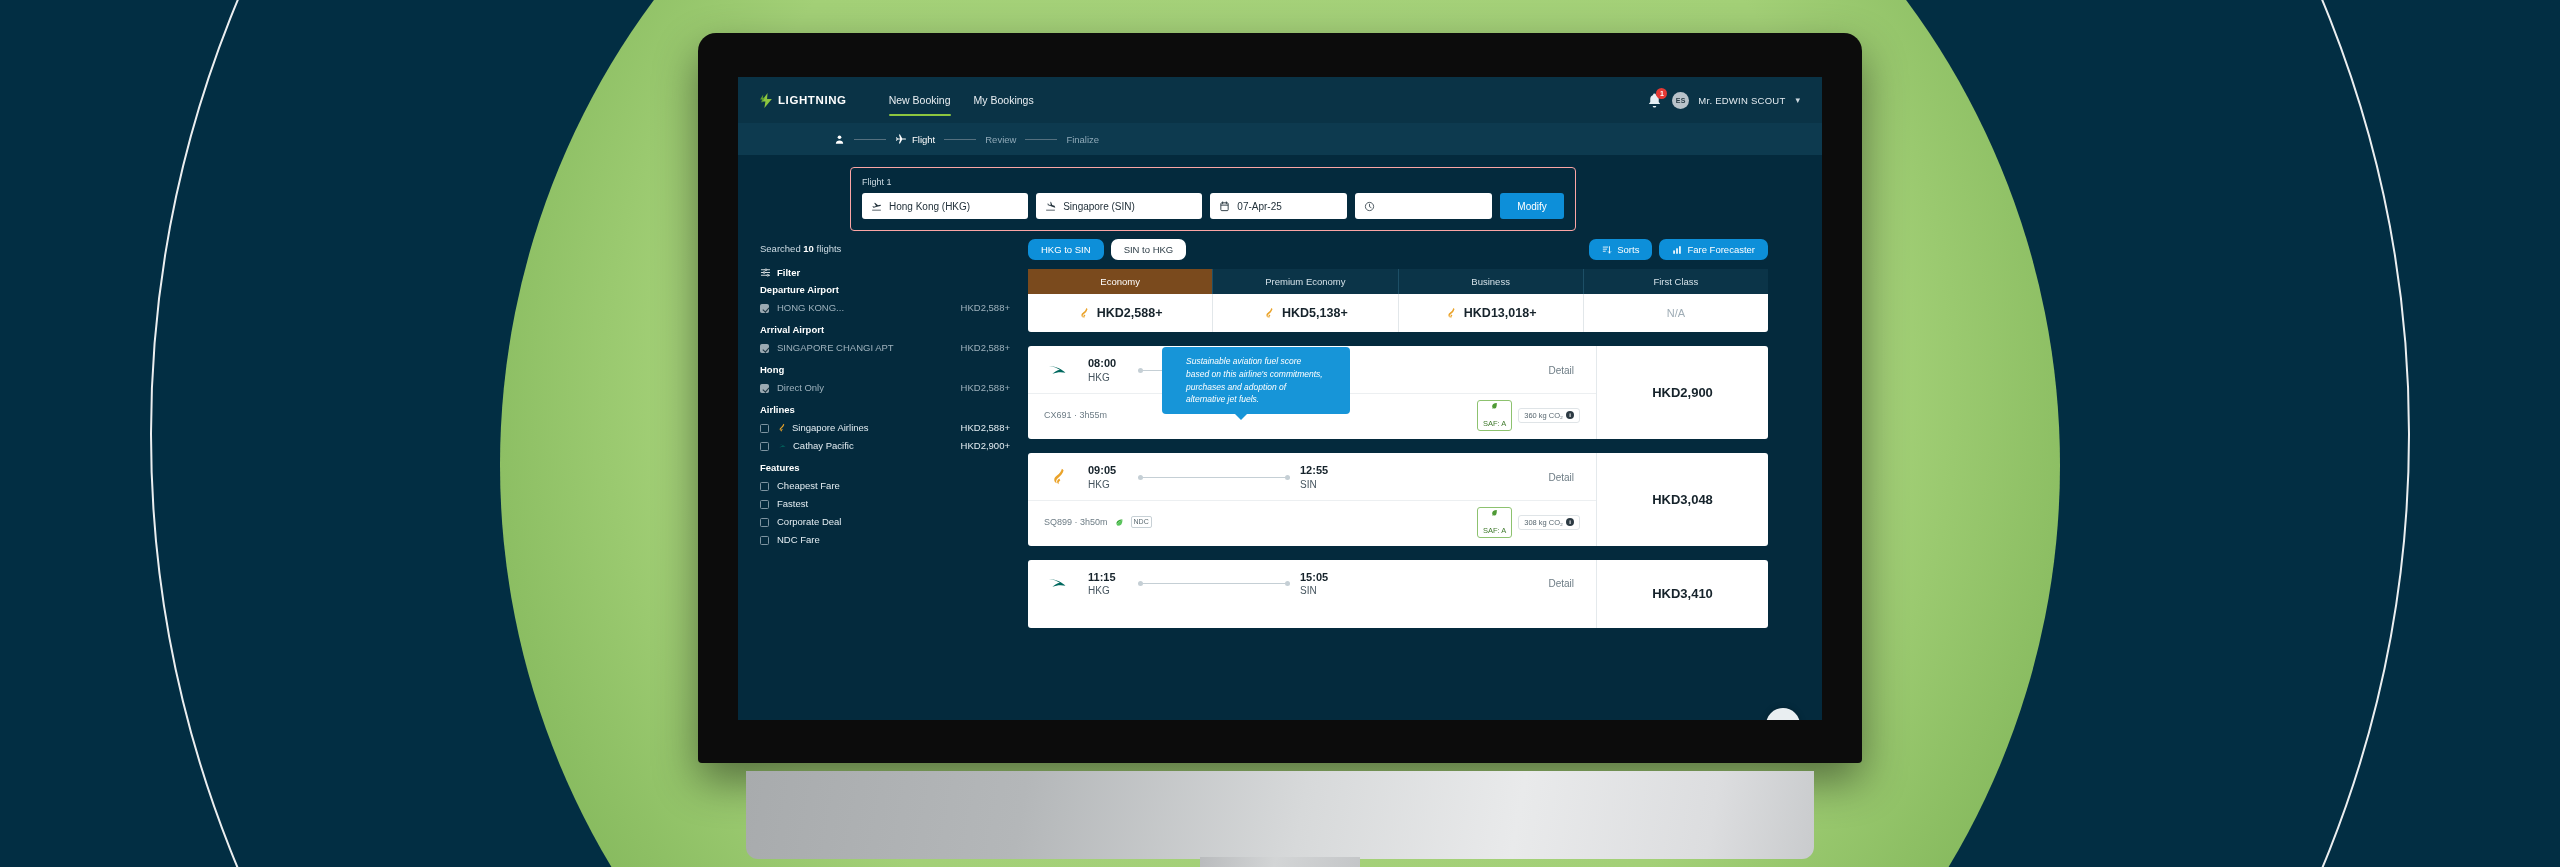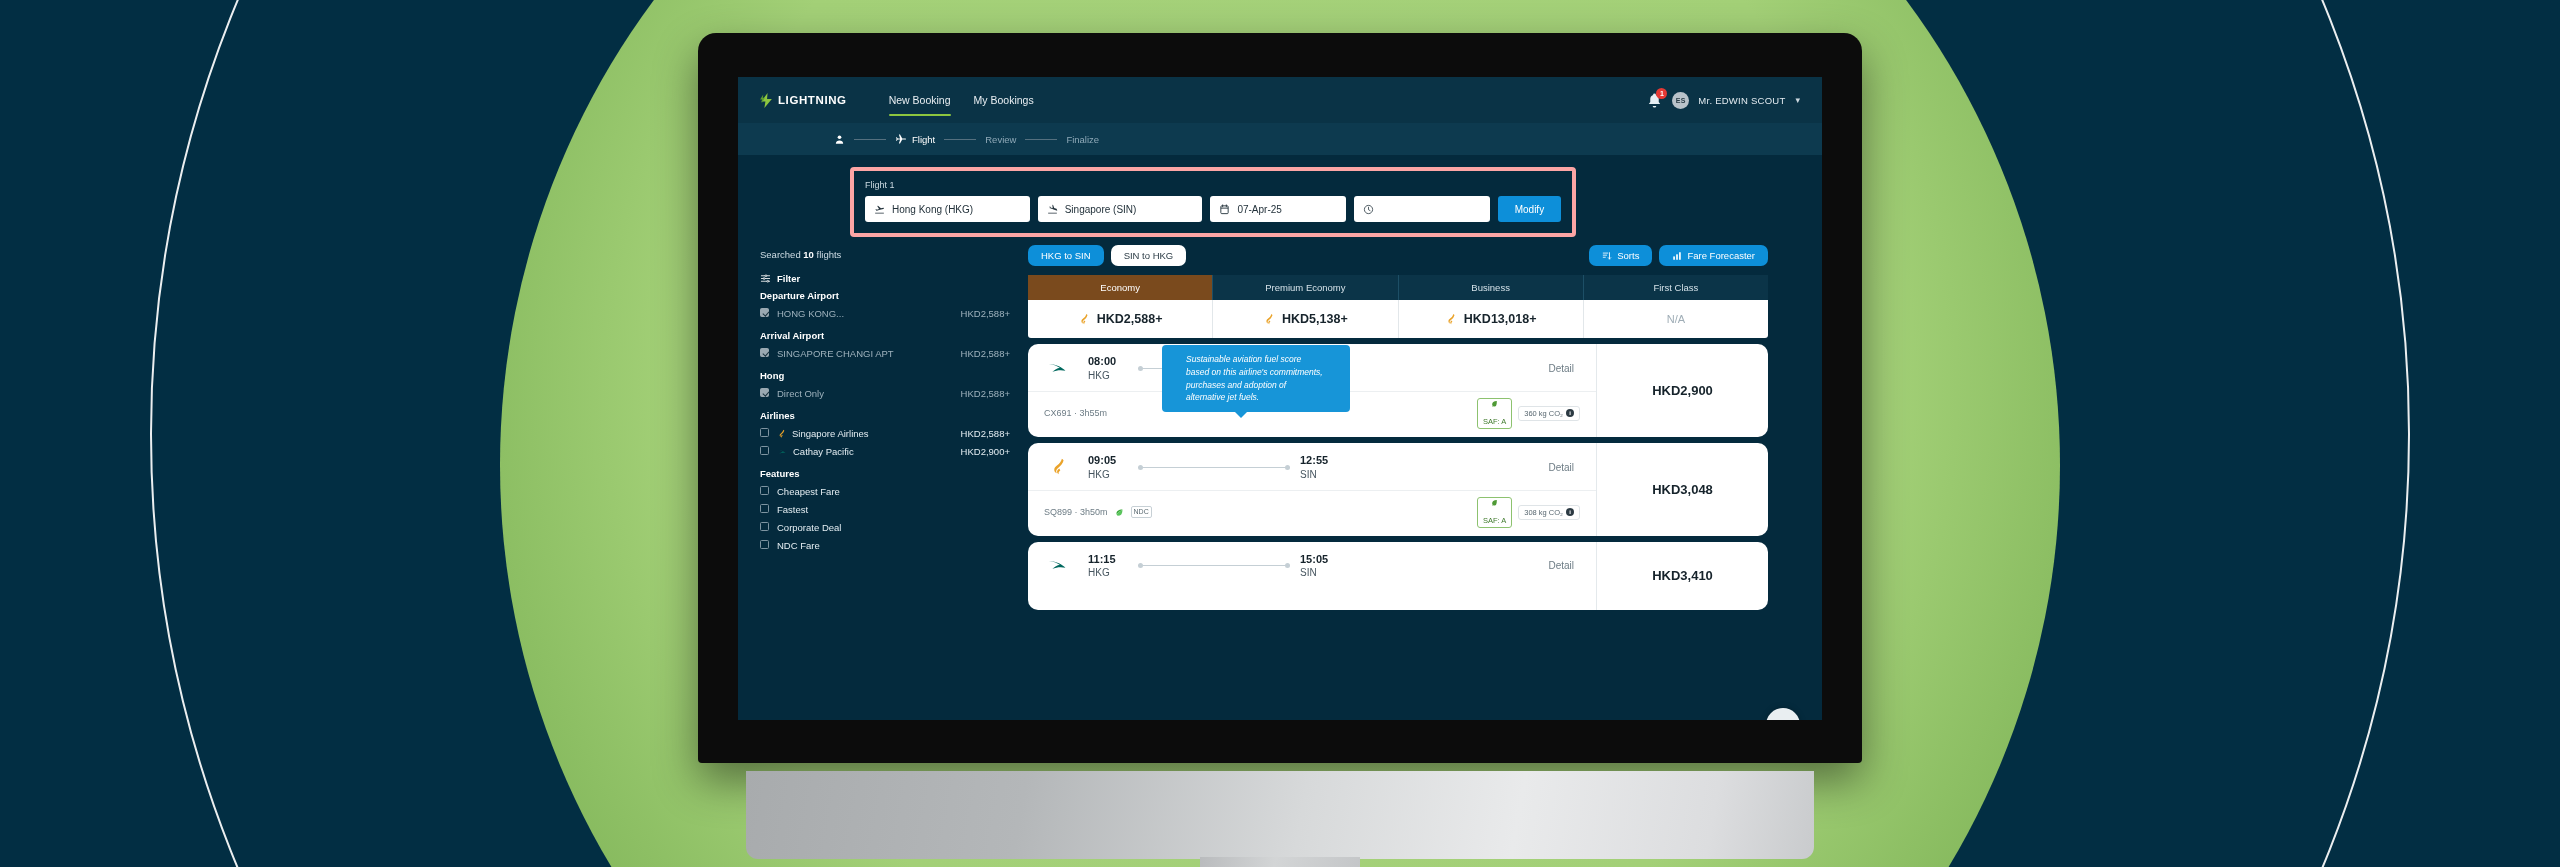--- a/index.html
+++ b/index.html
@@ -92,21 +92,21 @@
   .step { display: flex; align-items: center; gap: 5px; }
   .step-label { font-size: 9.5px; }
   .step.done .step-label, .step.done svg { color: #fff; fill: #fff; }
   .step.active .step-label { color: #ffffff; }
   .step.todo .step-label { color: #8fa9b8; }
   .connector { width: 32px; height: 1px; background: #55707f; margin: 0 9px; }
 
   
   .search-wrap { padding: 12px 0 8px 112px; background: #042a3d; }
   .search-card {
-    width: 726px; border: 4px solid #fca5a5; border-radius: 4px;
+    width: 726px; border: 1px solid #fca5a5; border-radius: 4px;
     padding: 9px 11px 11px; background: #042a3d;
   }
   .flight-label { color: #cddbe3; font-size: 9px; margin-bottom: 6px; }
   .search-row { display: flex; gap: 8px; }
   .field {
     background: #fff; border-radius: 3px; height: 26px; display: flex; align-items: center;
     gap: 7px; padding: 0 9px; font-size: 10px; color: #22313a; cursor: text;
   }
   .field.f1 { width: 185px; } .field.f2 { width: 185px; }
   .field.f3 { width: 152px; } .field.f4 { width: 152px; }
@@ -122,21 +122,21 @@
 
   
   .sidebar { width: 250px; padding-top: 4px; }
   .searched { color: #cfdde5; font-size: 9.5px; margin-bottom: 13px; }
   .searched b { color: #fff; font-weight: 700; }
   .filter-head { display: flex; align-items: center; gap: 6px; margin-bottom: 6px; }
   .filter-head span { color: #fff; font-size: 9.5px; font-weight: 700; }
   .sect-title { color: #fff; font-size: 9.5px; font-weight: 700; margin: 11px 0 7px; }
   .sect-title.first { margin-top: 0; }
   .frow {
-    display: flex; align-items: flex-start; font-size: 9.5px; margin-bottom: 7px; cursor: pointer;
+    display: flex; align-items: flex-end; font-size: 9.5px; margin-bottom: 7px; cursor: pointer;
   }
   .cb {
     width: 9px; height: 9px; border: 1.2px solid #7e94a1; border-radius: 1.5px;
     margin-right: 8px; flex: none; background: transparent; position: relative;
   }
   .cb.checked { background: #9aa9b2; border-color: #9aa9b2; }
   .cb.checked::after {
     content: ""; position: absolute; left: 2.6px; top: .6px; width: 2.6px; height: 5px;
     border: solid #17303d; border-width: 0 1.4px 1.4px 0; transform: rotate(42deg);
   }
@@ -172,21 +172,21 @@
   .cprice {
     flex: 1; display: flex; align-items: center; justify-content: center; gap: 6px;
     padding: 12px 0; font-size: 12.5px; font-weight: 700; color: #17242c;
     border-right: 1px solid #e2e7ea; cursor: pointer;
   }
   .cprice:last-child { border-right: none; }
   .cprice.na { color: #9fadb6; font-weight: 400; font-size: 11px; }
 
   
   .fcard {
-    background: #fff; border-radius: 10px; margin-top: 6px; display: flex;
+    background: #fff; border-radius: 3px; margin-top: 14px; display: flex;
     min-height: 68px; overflow: hidden;
   }
   .fcard-left { flex: 1; display: flex; flex-direction: column; }
   .fc-main { display: flex; align-items: center; padding: 11px 0 9px 16px; gap: 14px; }
   .airline-logo { width: 30px; display: flex; justify-content: center; flex: none; }
   .seg { display: flex; align-items: center; gap: 11px; flex: 1; }
   .endp { text-align: left; min-width: 40px; }
   .endp .t { font-size: 11px; font-weight: 700; color: #16232b; line-height: 1.25; }
   .endp .c { font-size: 10px; color: #46555f; line-height: 1.3; }
   .line { flex: 1; height: 1px; background: #c5cfd5; position: relative; max-width: 150px; }

